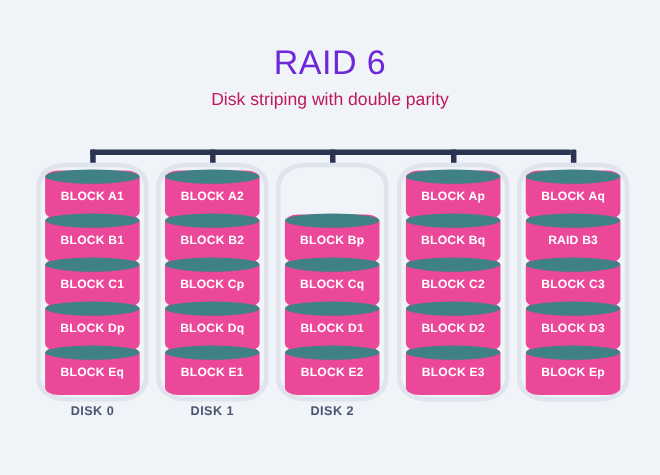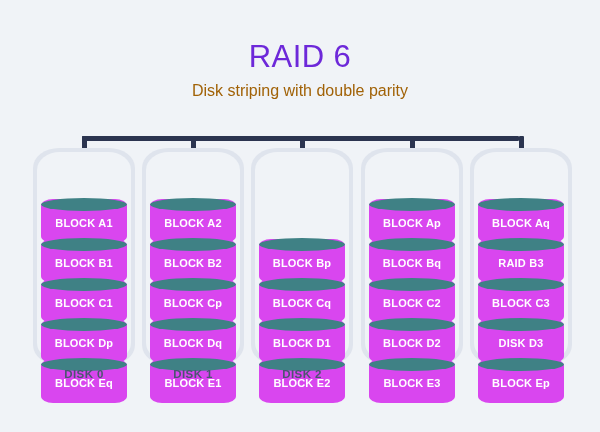--- a/index.html
+++ b/index.html
@@ -30,21 +30,21 @@
     font-weight: normal;
     color: #6d28d9;
     letter-spacing: 0.4px;
     line-height: 34px;
   }
 
   .subtitle {
     margin-top: 7px;
     font-size: 16px;
     font-weight: normal;
-    color: #a16207;
+    color: #be185d;
     line-height: 20px;
   }
 
   
   .bus {
     position: absolute;
     left: 82px;
     top: 136px;
     width: 437px;
     height: 5px;
@@ -105,26 +105,25 @@
     left: 12px;
     width: 86px;
     height: 203px;
   }
 
   .block {
     position: absolute;
     left: 0;
     width: 86px;
     height: 44px;
-    background: #d946ef;
+    background: #ec4899;
     border-radius: 12px / 7px;
     display: flex;
     align-items: center;
     justify-content: center;
-    margin-top: 44px;
   }
 
   .block::before {
     content: "";
     position: absolute;
     top: -1px;
     left: 0;
     width: 86px;
     height: 13px;
     background: #3f8185;
@@ -266,21 +265,21 @@
       <div class="block" style="top:0px;">
         <span class="block-label">BLOCK Aq</span>
       </div>
       <div class="block" style="top:40px;">
         <span class="block-label">RAID B3</span>
       </div>
       <div class="block" style="top:80px;">
         <span class="block-label">BLOCK C3</span>
       </div>
       <div class="block" style="top:120px;">
-        <span class="block-label">DISK D3</span>
+        <span class="block-label">BLOCK D3</span>
       </div>
       <div class="block" style="top:160px;">
         <span class="block-label">BLOCK Ep</span>
       </div>
     </div>
   </div>
 
 </div>
 
 </body></html>

